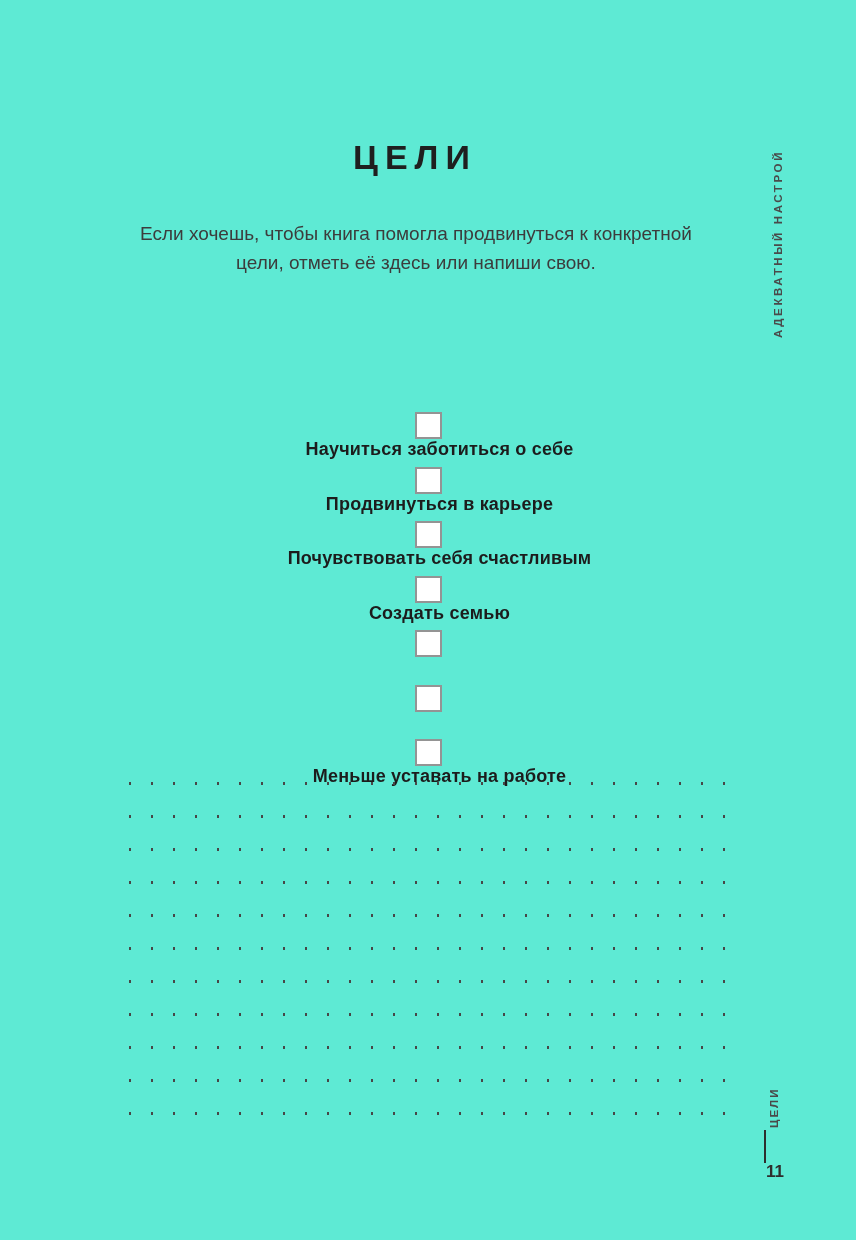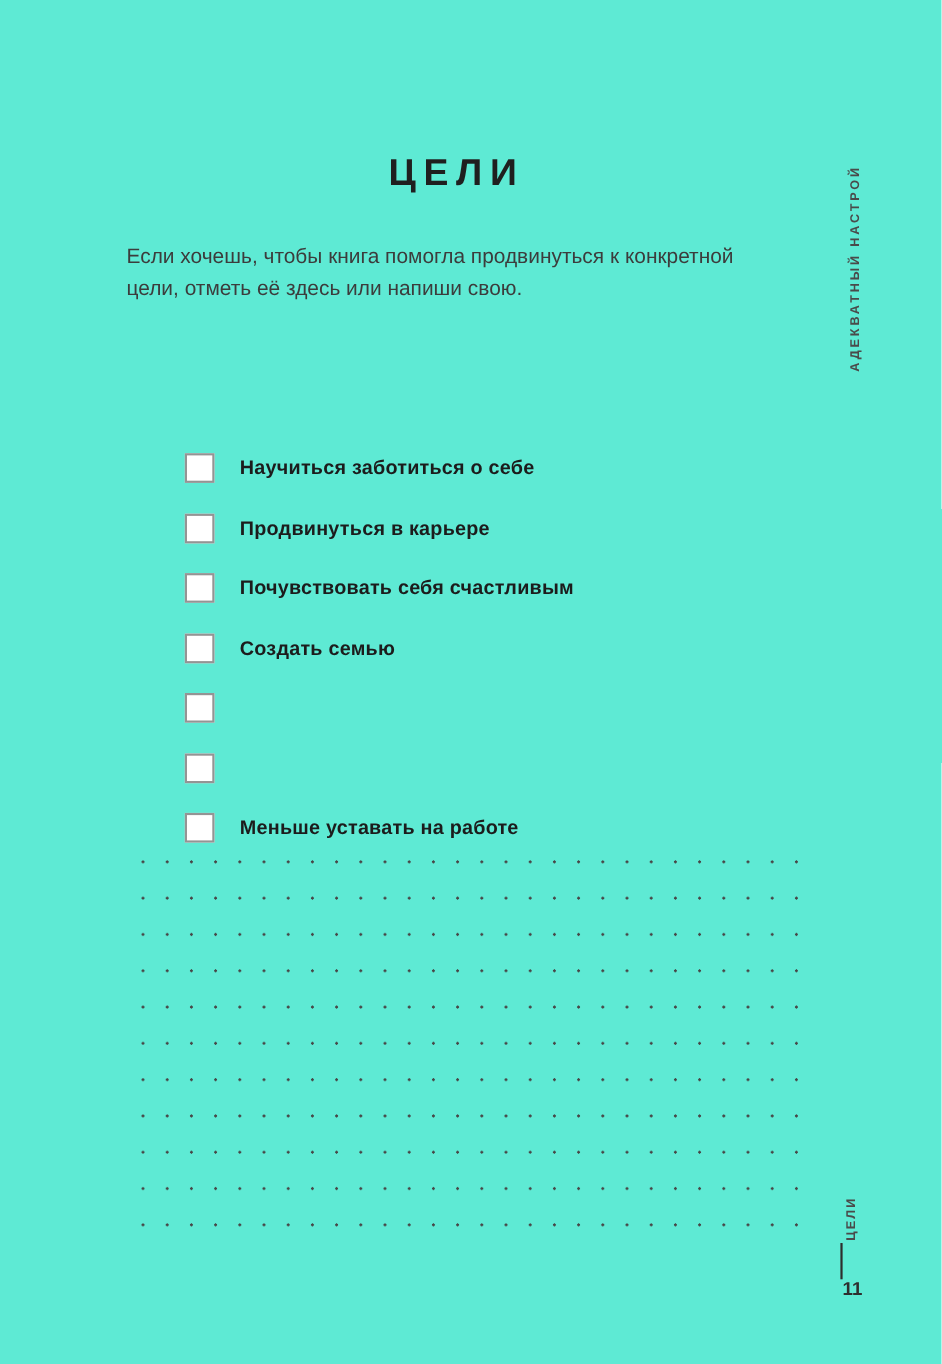--- a/index.html
+++ b/index.html
@@ -80,37 +80,39 @@
     position: absolute;
     left: 115px;
     top: 220px;
     width: 602px;
     font-size: 19px;
     line-height: 28.5px;
     color: #3c3c3c;
   }
   .intro p {
     margin: 0;
+    text-align: center;
   }
   .intro p.indent {
     text-indent: 22px;
   }
 
   
   .checklist {
     position: absolute;
     left: 168px;
     top: 412px;
     width: 520px;
   }
   .check-item {
     display: flex;
     align-items: center;
     height: 27px;
     margin-bottom: 27.5px;
+    flex-direction: column;
   }
   .checkbox {
     display: inline-block;
     width: 23px;
     height: 23px;
     border: 2.5px solid #949494;
     background: #ffffff;
     flex: 0 0 auto;
   }
   .check-label {

